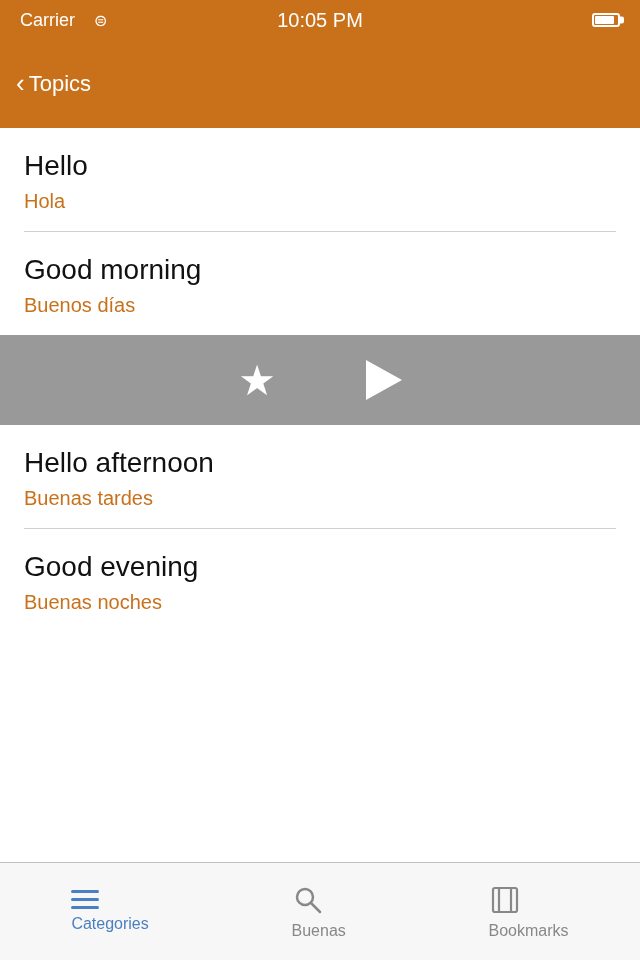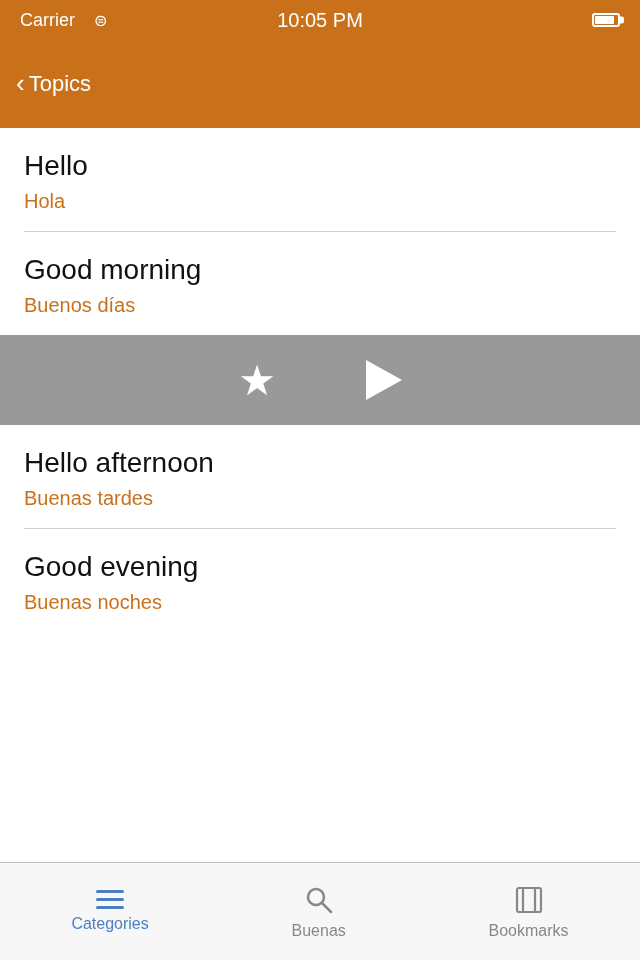--- a/index.html
+++ b/index.html
@@ -174,21 +174,21 @@
       height: 98px;
       background: #f7f7f7;
       border-top: 1px solid #c0c0c0;
       display: flex;
       align-items: center;
       justify-content: space-around;
     }
     .tab-item {
       display: flex;
       flex-direction: column;
-      align-items: center;
+      align-items: flex-start;
       gap: 6px;
       cursor: pointer;
       padding: 8px 20px;
     }
     .tab-label {
       font-size: 16px;
     }
     .tab-item.active .tab-icon,
     .tab-item.active .tab-label {
       color: #4a7fc1;

